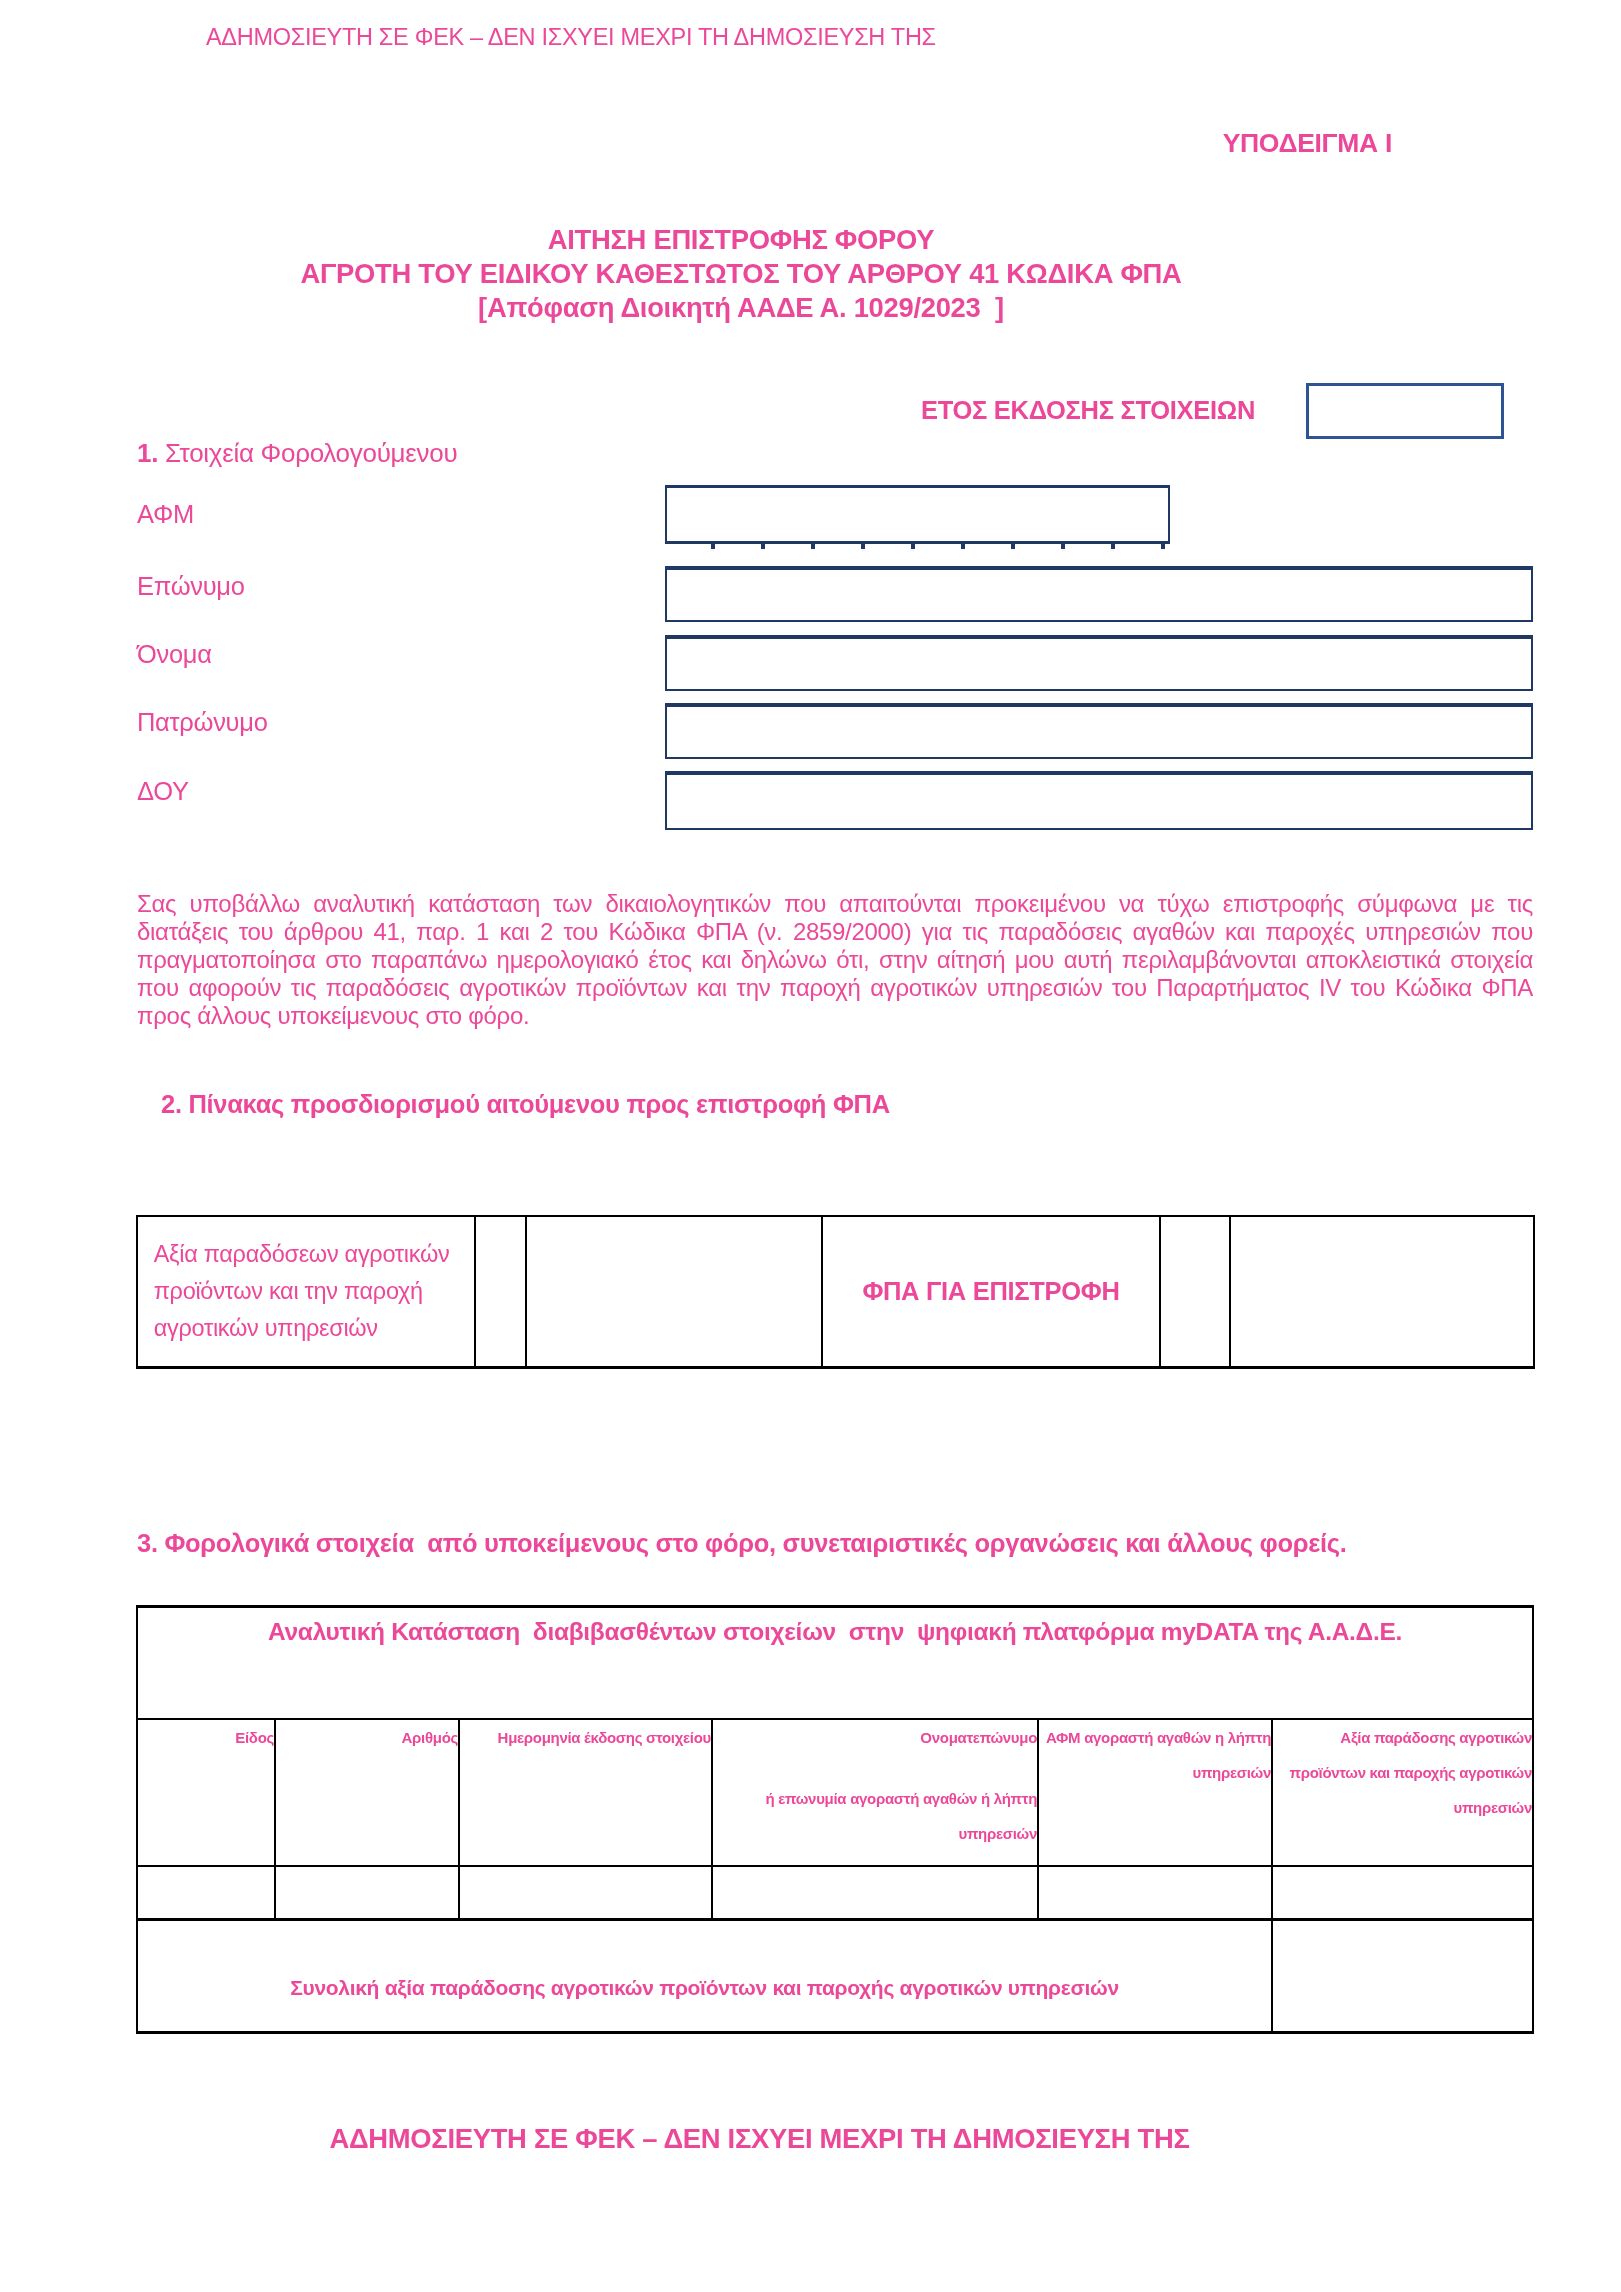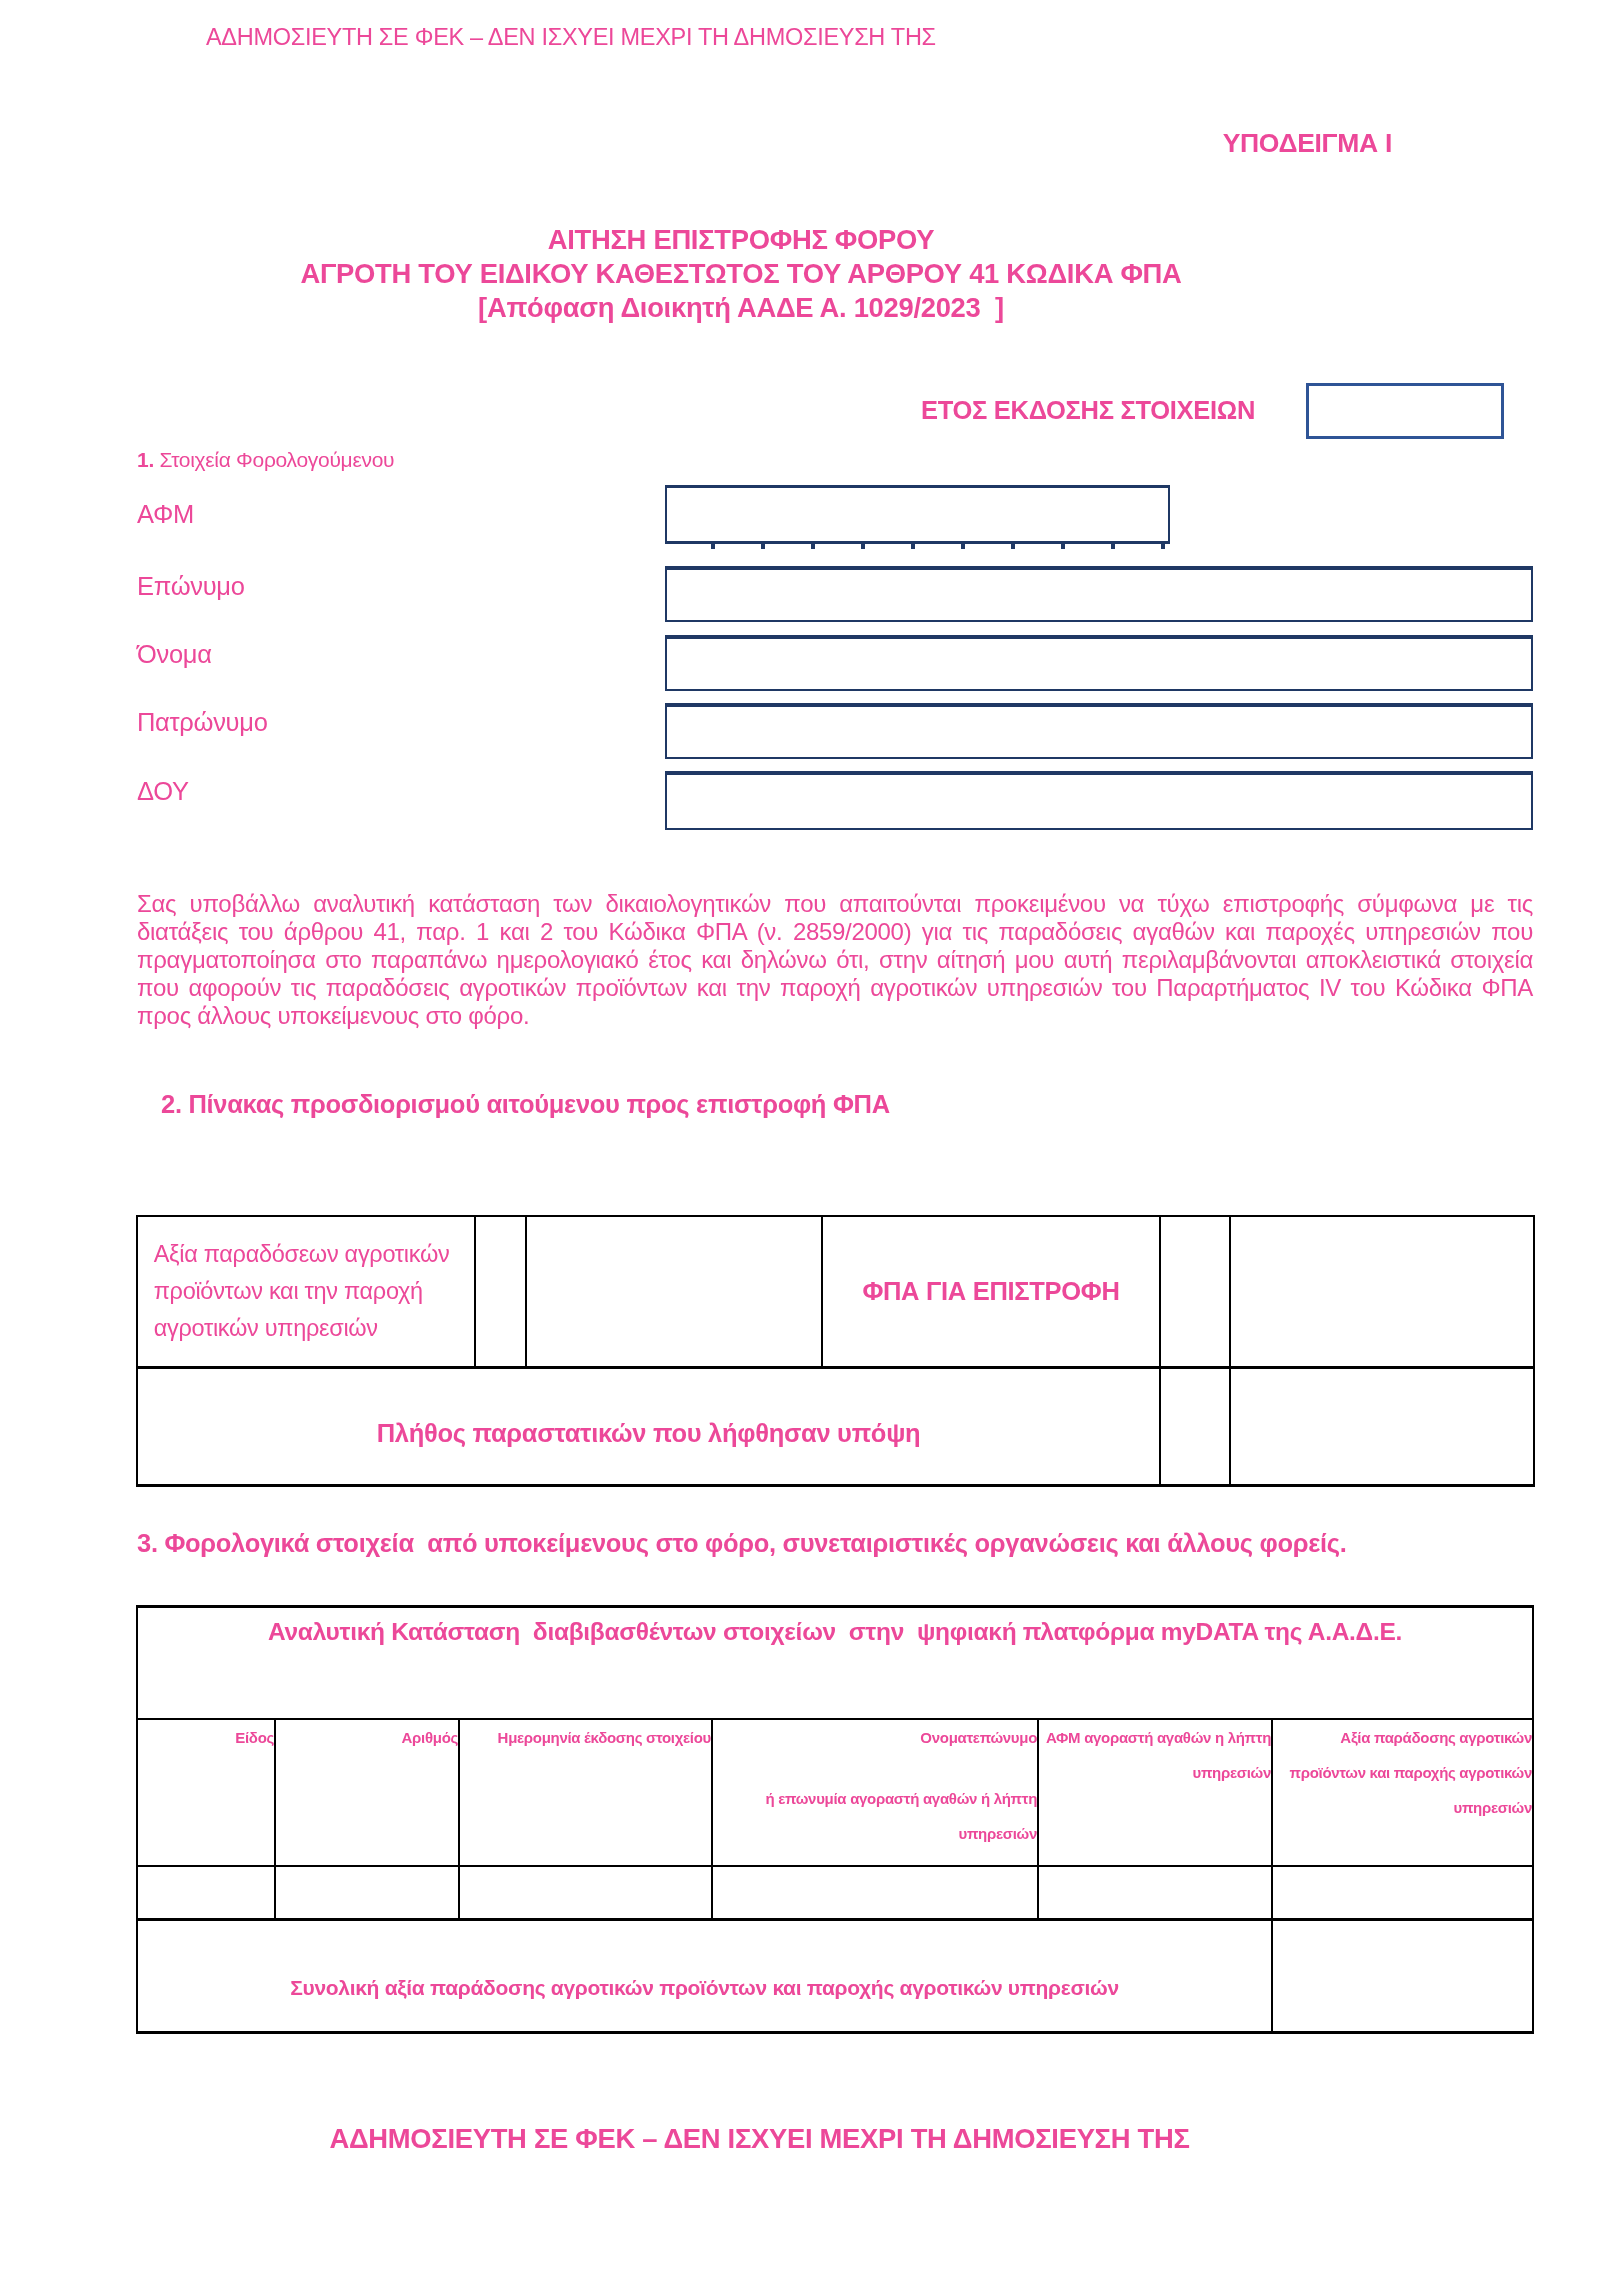--- a/index.html
+++ b/index.html
@@ -13,21 +13,21 @@
     overflow:hidden;
   }
   .abs{position:absolute;}
   .pre{white-space:pre-wrap;}
 
   .top-notice{font-size:23.5px;}
   .model-label{font-size:26.5px;font-weight:bold;text-align:right;}
   .form-title{font-size:27.4px;font-weight:bold;text-align:center;line-height:34px;}
   .year-label{font-size:25.5px;font-weight:bold;}
   .year-box{border:3.9px solid #2f5496;background:#fff;box-sizing:border-box;}
-  .sec-heading{font-size:21px;margin-top:10px;}
+  .sec-heading{font-size:26px;}
   .sec-heading .num{font-weight:bold;}
   .field-label{font-size:25.5px;}
   .field-box{border:2.9px solid #1f3864;border-top:4.9px solid #1f3864;background:#fff;box-sizing:border-box;}
   .afm-box{border:2.9px solid #1f3864;border-top:3.9px solid #1f3864;border-bottom:3.9px solid #1f3864;}
   .afm-ticks{background:repeating-linear-gradient(90deg,transparent 0px,transparent 46px,#1f3864 46px,#1f3864 50px);}
   .para{font-size:24px;line-height:28px;text-align:justify;}
   .h-bold{font-size:25.5px;font-weight:bold;}
 
   table{border-collapse:collapse;table-layout:fixed;background:#fff;}
   td{padding:0;vertical-align:middle;box-sizing:border-box;}
@@ -99,25 +99,20 @@
     </colgroup>
     <tbody>
         <tr class="r1" style="height:151px;">
       <td class="t2-label">Αξία παραδόσεων αγροτικών προϊόντων και την παροχή αγροτικών υπηρεσιών</td>
       <td></td>
       <td></td>
       <td class="t2-vat">ΦΠΑ ΓΙΑ ΕΠΙΣΤΡΟΦΗ</td>
       <td></td>
       <td></td>
     </tr>
-    <tr class="r2" style="height:118px;">
-      <td class="t2-count" colspan="4">Πλήθος παραστατικών που λήφθησαν υπόψη</td>
-      <td></td>
-      <td></td>
-    </tr>
   </tbody>
     </table>
 
   <div class="abs h-bold pre" style="left:137px;top:1529px;width:1396px;">3. Φορολογικά στοιχεία  από υποκείμενους στο φόρο, συνεταιριστικές οργανώσεις και άλλους φορείς.</div>
 
   <table class="abs t3" style="left:136px;top:1605px;width:1397px;">
     <colgroup>
       <col style="width:138px">
         <col style="width:184px">
         <col style="width:253px">

